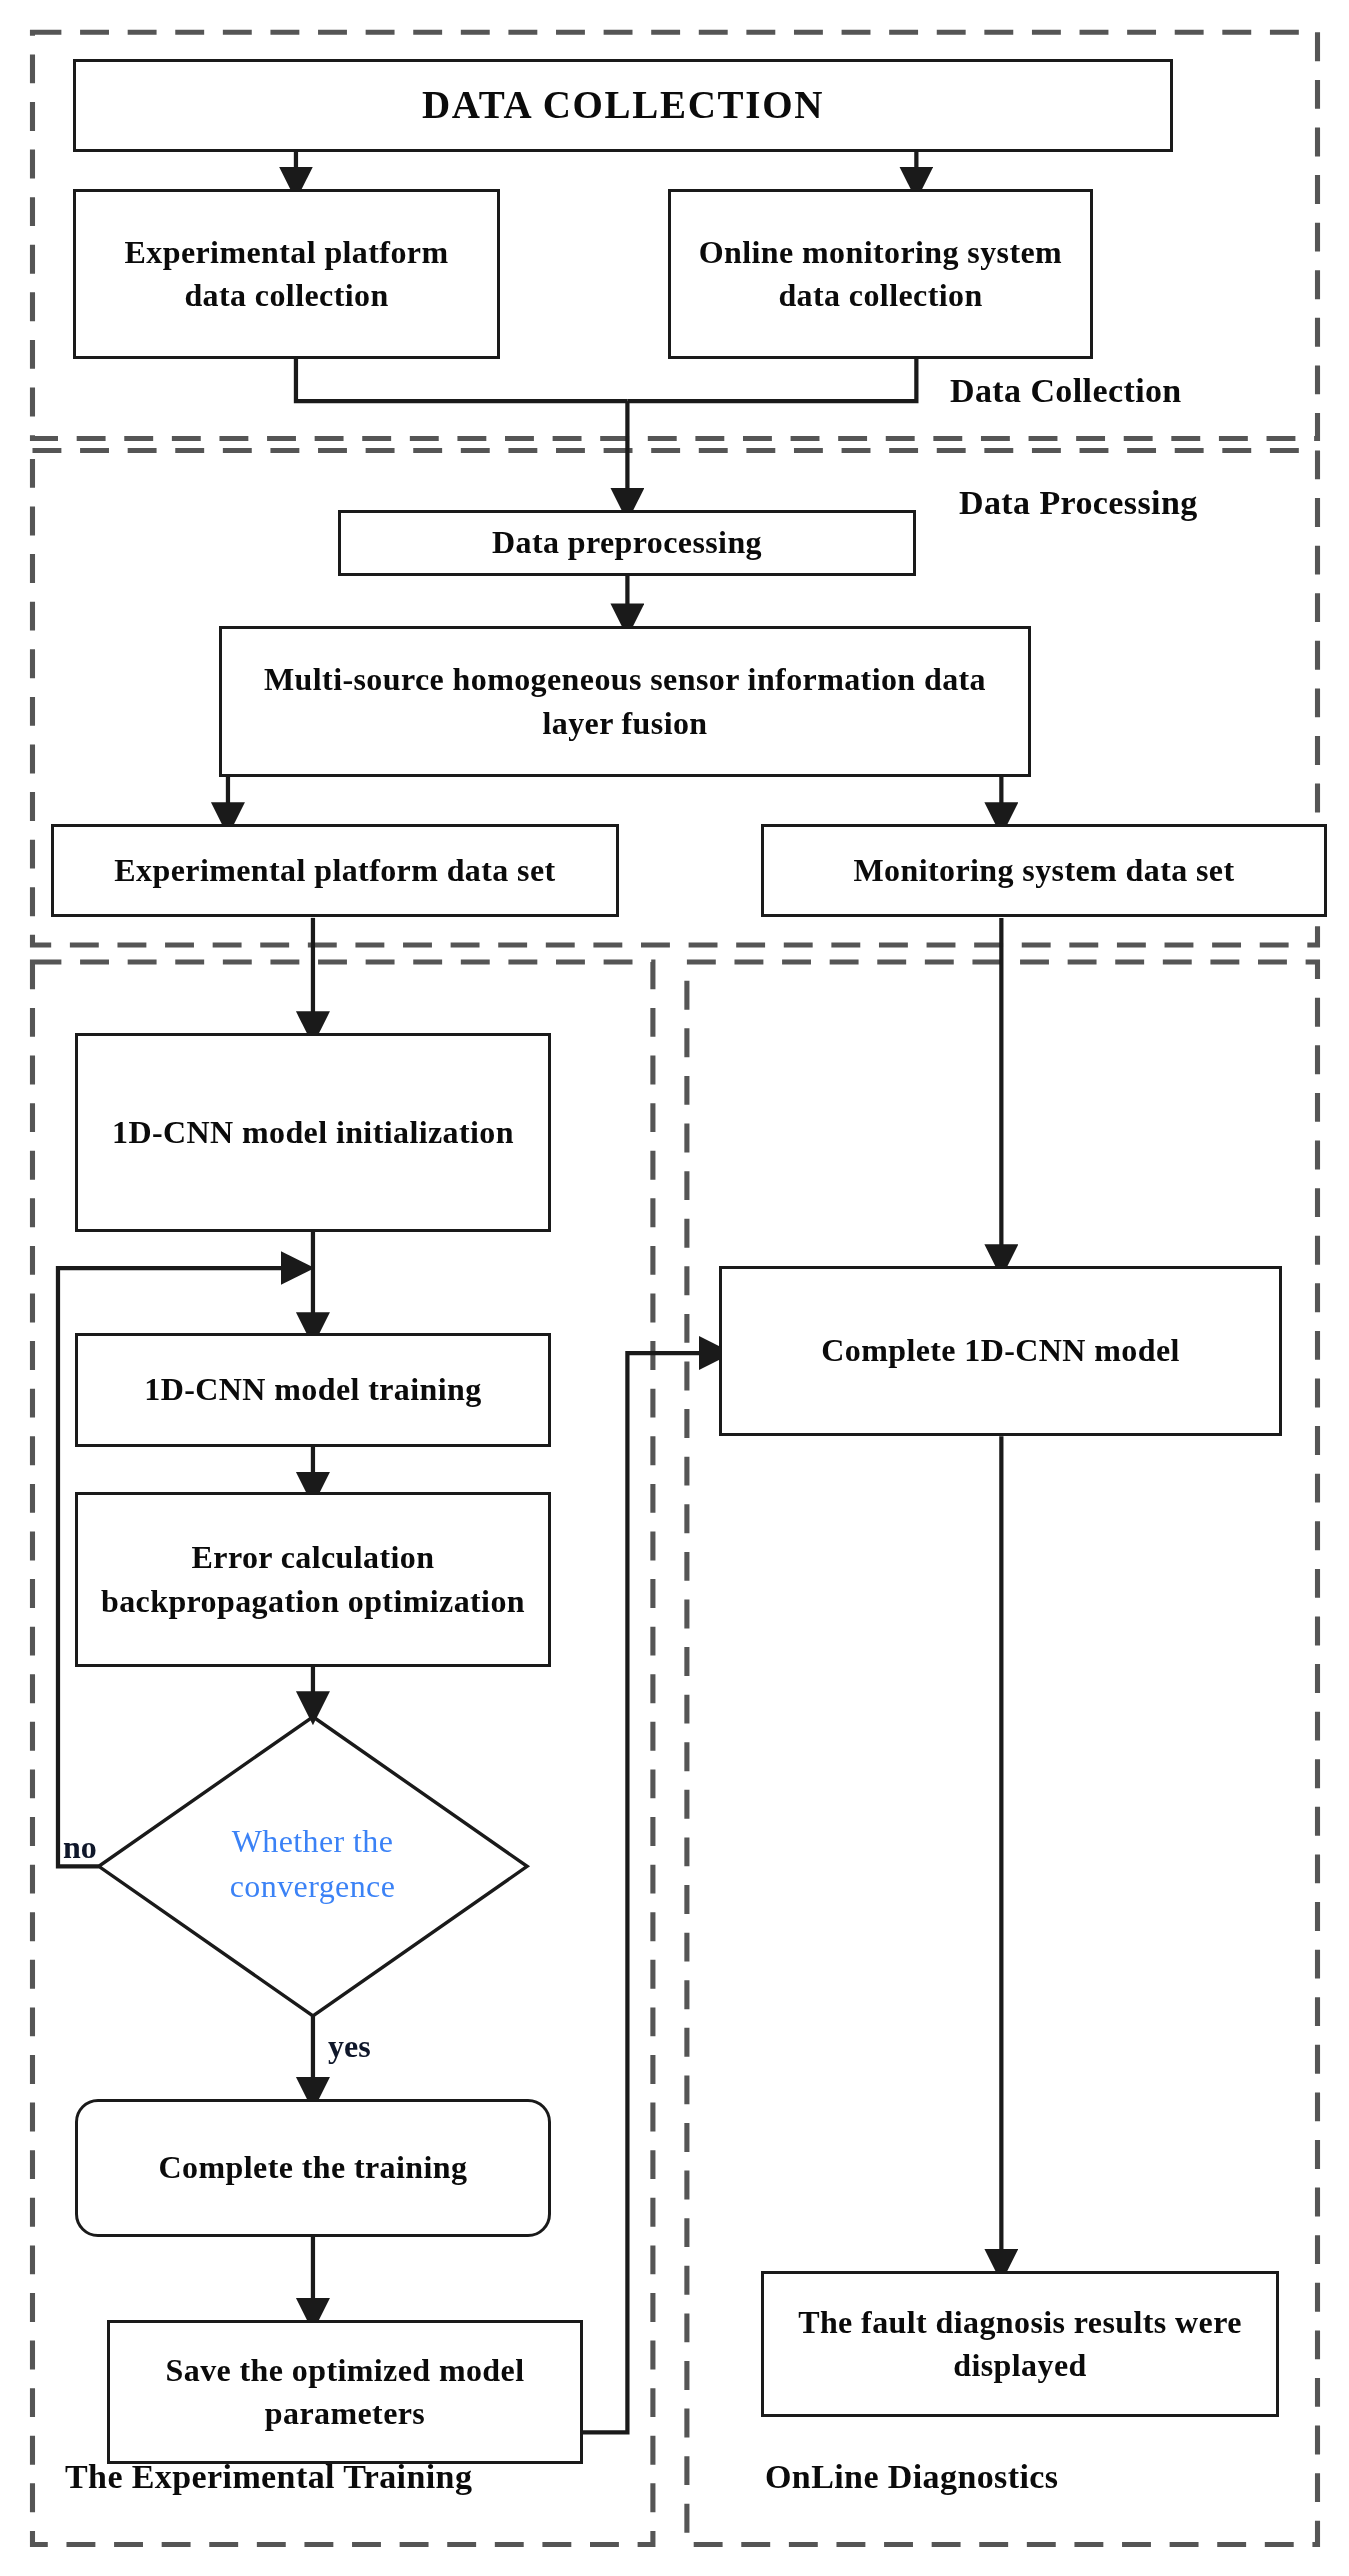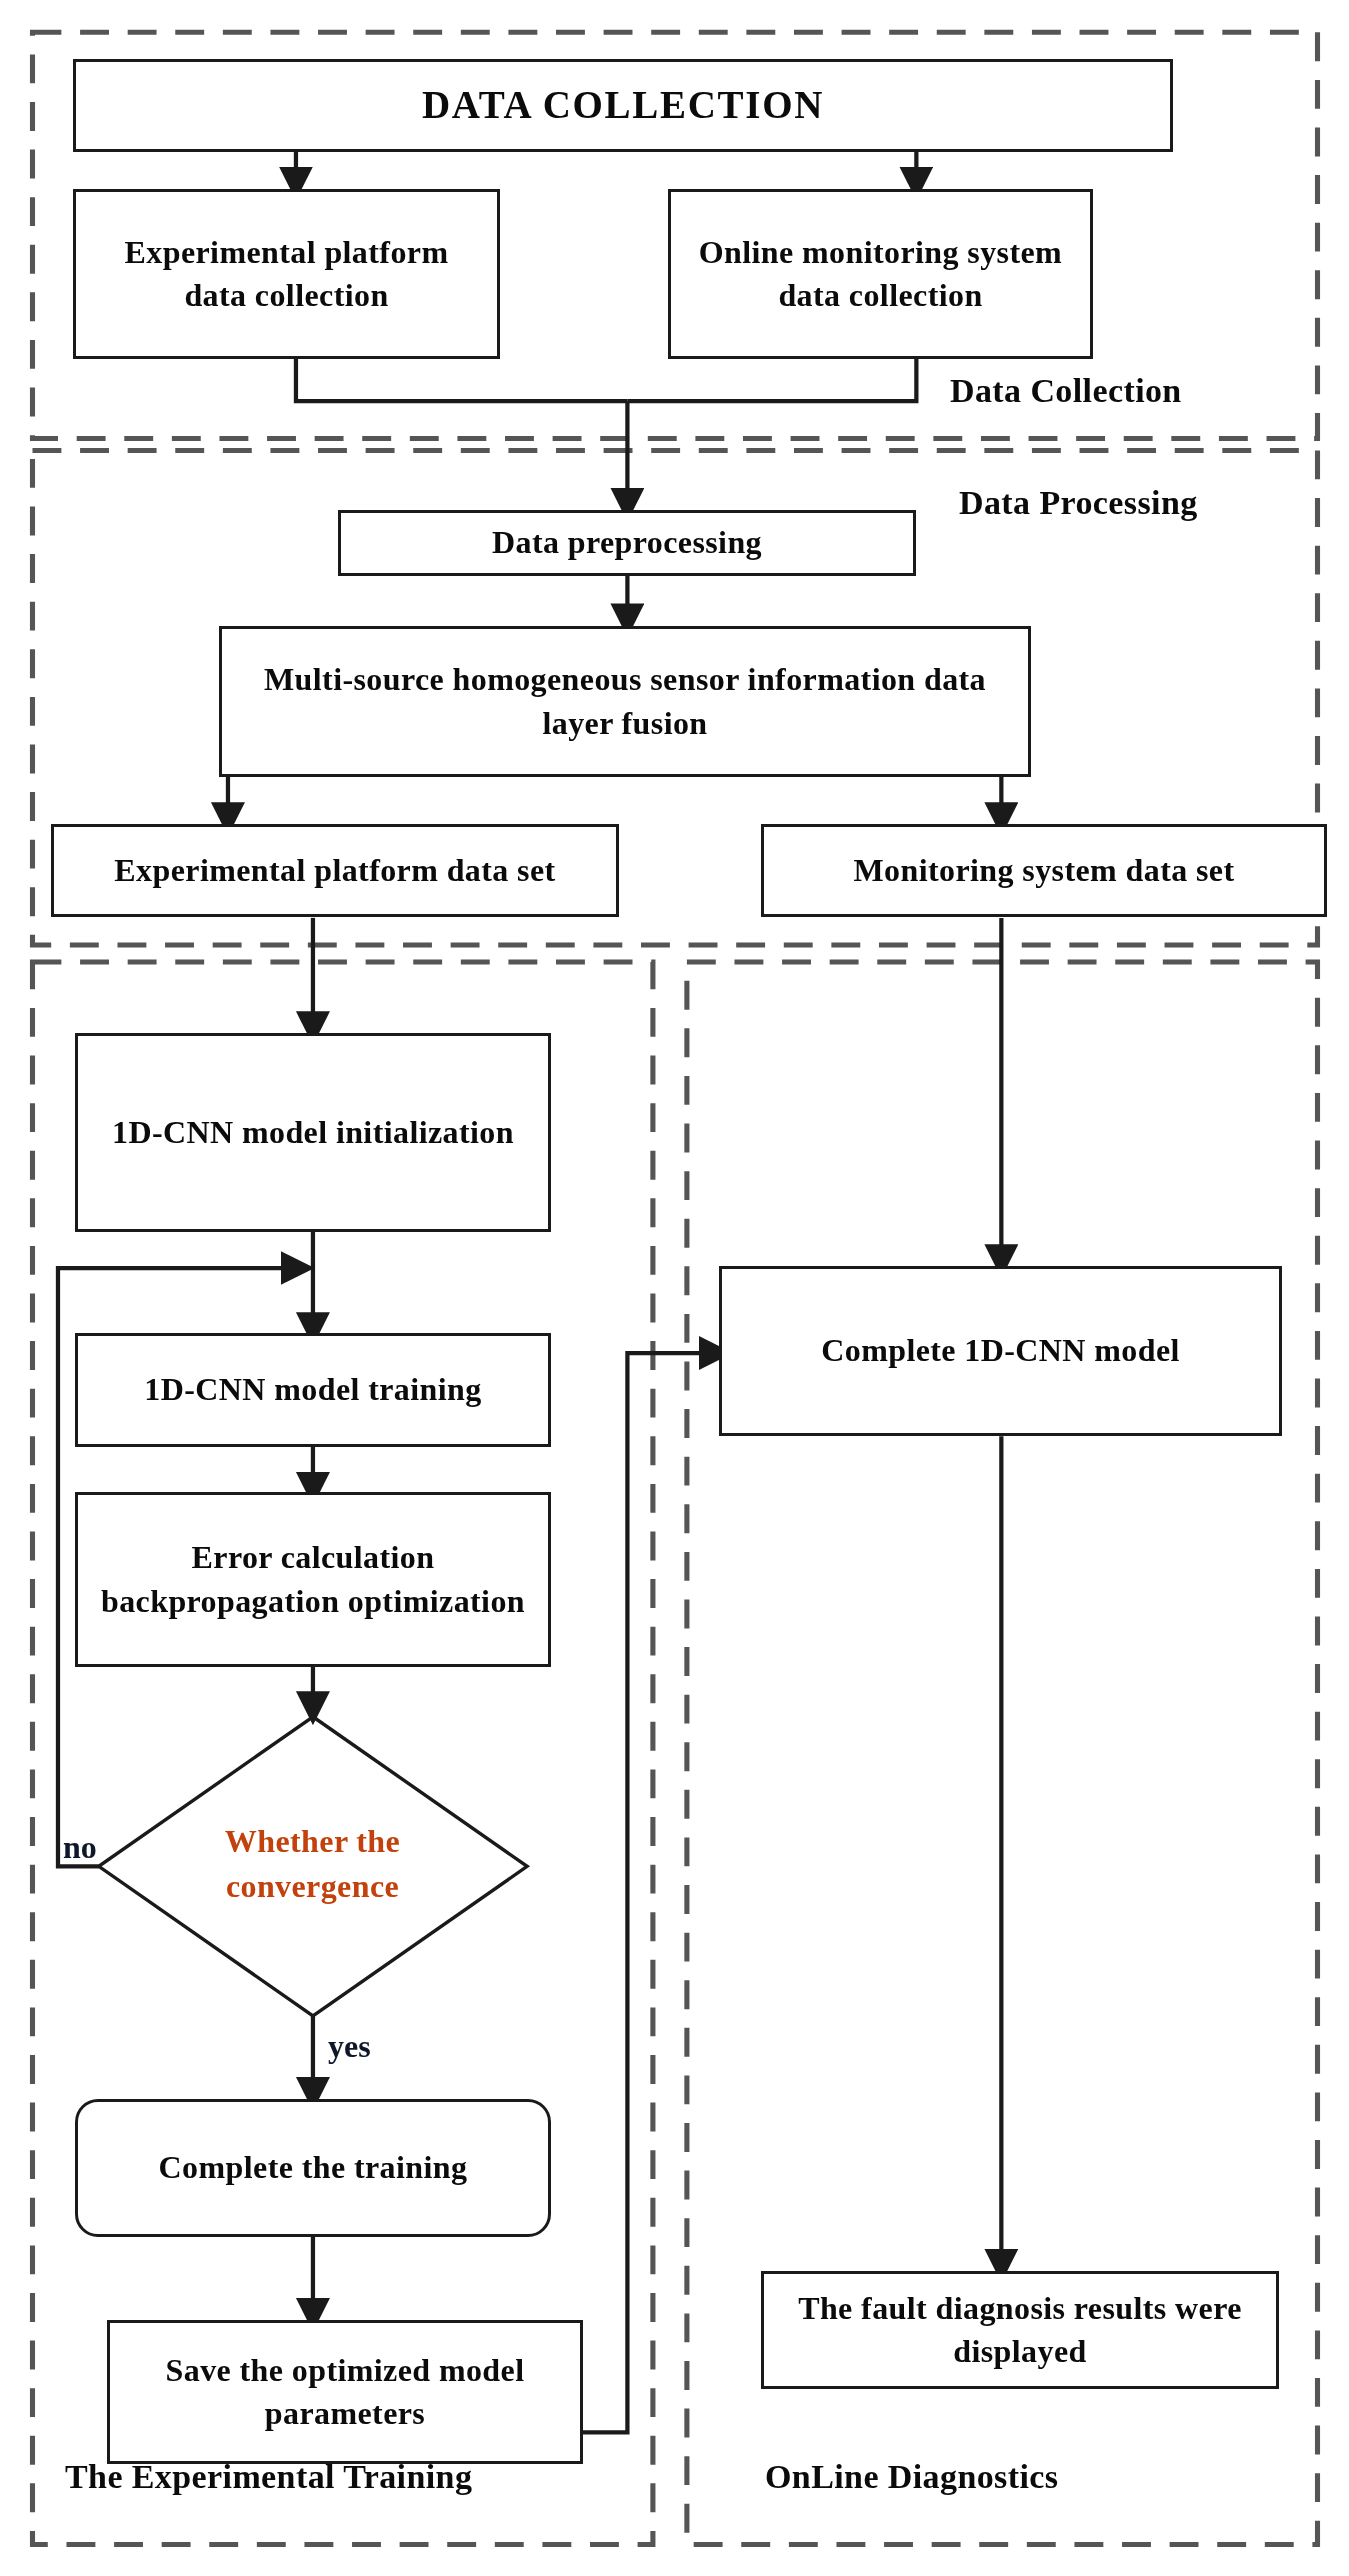--- a/index.html
+++ b/index.html
@@ -29,22 +29,22 @@
   }
   .edgelabel{
     position:absolute;
     font-weight:bold;
     color:#0f172a;
     font-family:"Liberation Serif", serif;
     white-space:nowrap;
   }
   .diamondtext{
     position:absolute;
-    font-weight:bold;
-    color:#c2410c;
+    font-weight:normal;
+    color:#3b82f6;
     font-family:"Liberation Serif", serif;
     text-align:center;
     line-height:1.4;
     letter-spacing:0.4px;
   }
 </style>
 </head>
 <body>
 
 <div id="stage">
@@ -135,20 +135,20 @@
   <div class="nodebox" style="left:75px;top:1492px;width:476px;height:175px;font-size:32px;padding:0 22px;">Error calculation backpropagation optimization</div>
 
   <div class="diamondtext" style="left:151px;top:1819px;width:323px;font-size:32px;">Whether the convergence</div>
 
   <div class="nodebox" style="left:75px;top:2099px;width:476px;height:138px;font-size:32px;padding:0 22px;border-radius:23px;">Complete the training</div>
 
   <div class="nodebox" style="left:107px;top:2320px;width:476px;height:144px;font-size:32px;padding:8px 17px;">Save the optimized model parameters</div>
 
   <div class="nodebox" style="left:719px;top:1266px;width:563px;height:170px;font-size:32px;padding:0 51px;">Complete 1D-CNN model</div>
 
-  <div class="nodebox" style="left:761px;top:2271px;width:518px;height:118px;font-size:32px;padding:0 22px;">The fault diagnosis results were displayed</div>
+  <div class="nodebox" style="left:761px;top:2271px;width:518px;height:146px;font-size:32px;padding:0 22px;">The fault diagnosis results were displayed</div>
 
   <div class="edgelabel" style="left:63px;top:1829px;font-size:32px;">no</div>
 
   <div class="edgelabel" style="left:328px;top:2028px;font-size:32px;">yes</div>
 
 </div>
 
 
 </body></html>

